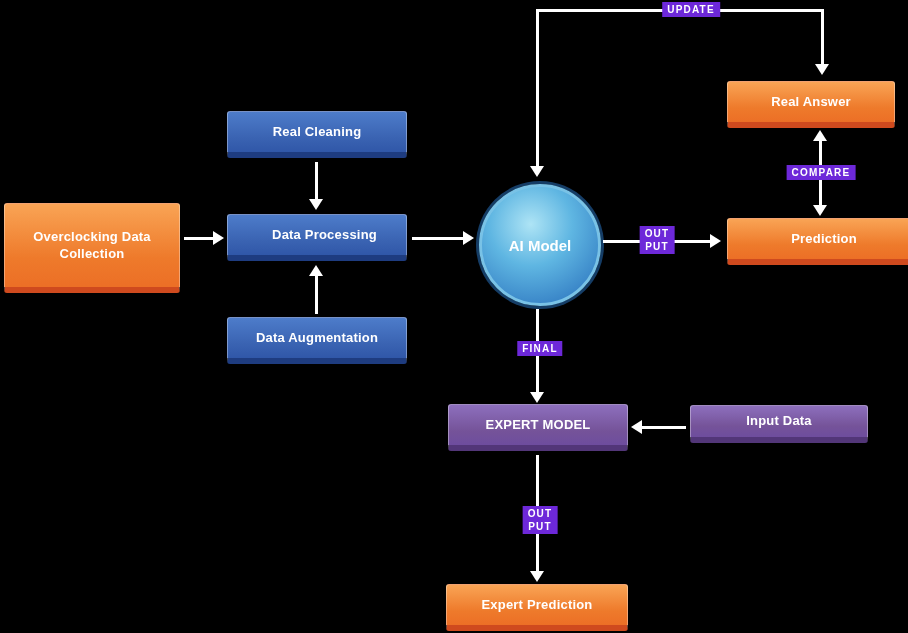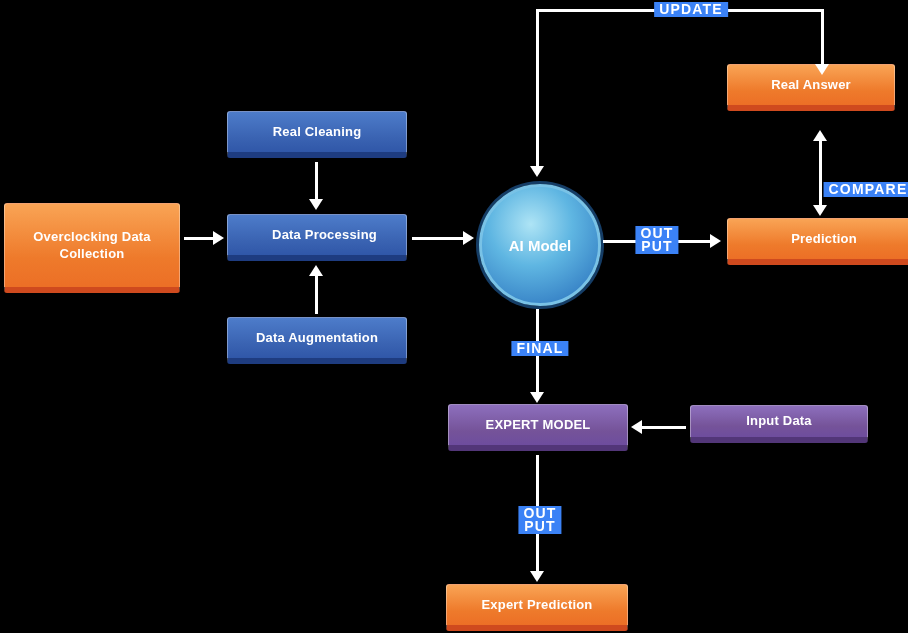--- a/index.html
+++ b/index.html
@@ -47,24 +47,24 @@
   .hline { position:absolute; height:3px; background:#fff; }
   .vline { position:absolute; width:3px; background:#fff; }
   .arr { position:absolute; width:0; height:0; border-style:solid; }
   .arr.right { border-width:7px 0 7px 11px; border-color:transparent transparent transparent #fff; }
   .arr.left  { border-width:7px 11px 7px 0; border-color:transparent #fff transparent transparent; }
   .arr.down  { border-width:11px 7px 0 7px; border-color:#fff transparent transparent transparent; }
   .arr.up    { border-width:0 7px 11px 7px; border-color:transparent transparent #fff transparent; }
   .edge-label {
     position:absolute;
     transform:translateX(-50%);
-    background:#3b82f6;
+    background:#6d28d9;
     color:#fff;
     font-weight:bold;
-    font-size:14px;
+    font-size:10px;
     letter-spacing:1.2px;
     padding:1px 5px;
     text-align:center;
     white-space:nowrap;
     line-height:13px;
   }
 </style>
 </head>
 <body>
 
@@ -73,21 +73,21 @@
   <div class="node orange" style="left:4px;top:203px;width:176px;height:90px;">Overclocking Data Collection</div>
 
   <div class="node blue" style="left:227px;top:111px;width:180px;height:47px;">Real Cleaning</div>
 
   <div class="node blue" style="left:227px;top:214px;width:180px;height:47px;padding-left:25px;">Data Processing</div>
 
   <div class="node blue" style="left:227px;top:317px;width:180px;height:47px;">Data Augmentation</div>
 
   <div class="circle">AI Model</div>
 
-  <div class="node orange" style="left:727px;top:64px;width:168px;height:47px;">Real Answer</div>
+  <div class="node orange" style="left:727px;top:81px;width:168px;height:47px;">Real Answer</div>
 
   <div class="node orange" style="left:727px;top:218px;width:194px;height:47px;">Prediction</div>
 
   <div class="node purple" style="left:448px;top:404px;width:180px;height:47px;">EXPERT MODEL</div>
 
   <div class="node purple" style="left:690px;top:405px;width:178px;height:38px;">Input Data</div>
 
   <div class="node orange" style="left:446px;top:584px;width:182px;height:47px;">Expert Prediction</div>
 
   <div class="hline" style="left:184px;top:237px;width:30px;"></div>
@@ -105,21 +105,21 @@
   <div class="hline" style="left:603px;top:240px;width:110px;"></div>
   <div class="arr right" style="left:710px;top:234px;"></div>
   <div class="edge-label" style="left:657px;top:226px;">
     <div>OUT</div>
     <div>PUT</div>
   </div>
 
   <div class="vline" style="left:819px;top:140px;height:66px;"></div>
   <div class="arr up" style="left:813px;top:130px;"></div>
   <div class="arr down" style="left:813px;top:205px;"></div>
-  <div class="edge-label" style="left:821px;top:182px;margin-left:47px;">COMPARE</div>
+  <div class="edge-label" style="left:821px;top:165px;">COMPARE</div>
 
   <div class="hline" style="left:536px;top:9px;width:288px;"></div>
   <div class="vline" style="left:536px;top:9px;height:158px;"></div>
   <div class="arr down" style="left:530px;top:166px;"></div>
   <div class="vline" style="left:821px;top:9px;height:56px;"></div>
   <div class="arr down" style="left:815px;top:64px;"></div>
   <div class="edge-label" style="left:691px;top:2px;">UPDATE</div>
 
   <div class="vline" style="left:536px;top:309px;height:84px;"></div>
   <div class="arr down" style="left:530px;top:392px;"></div>

